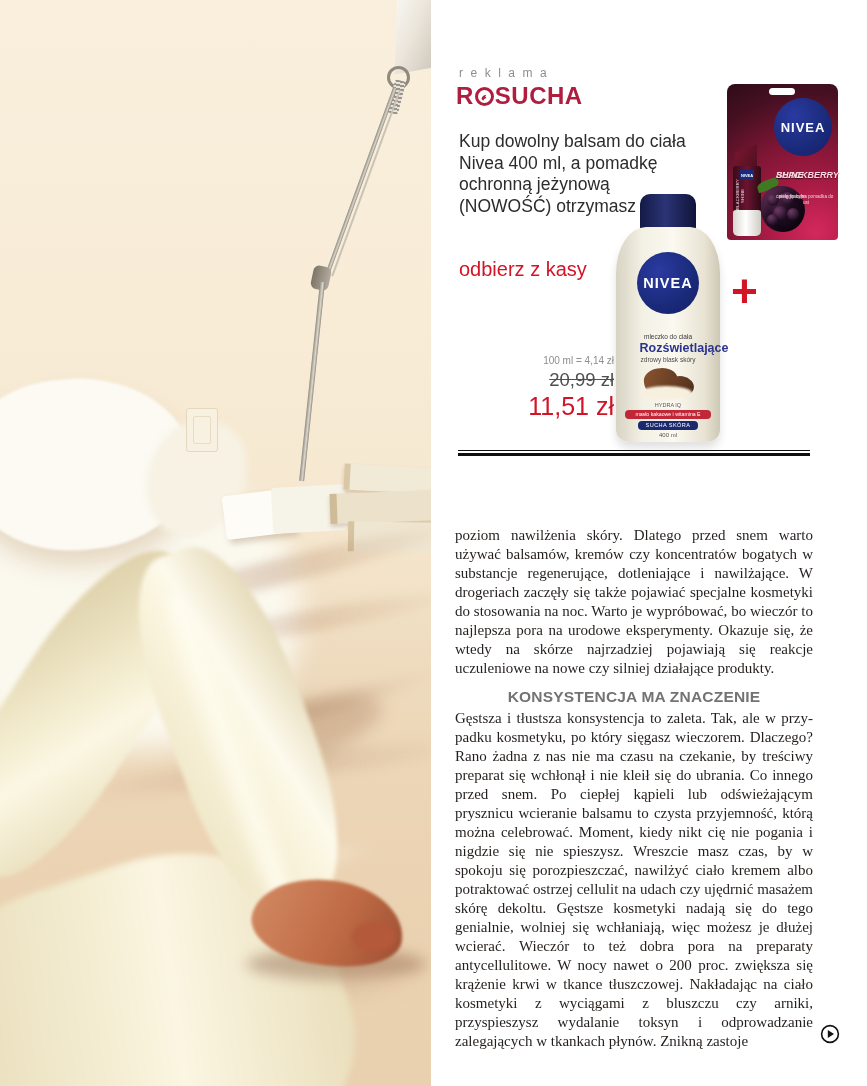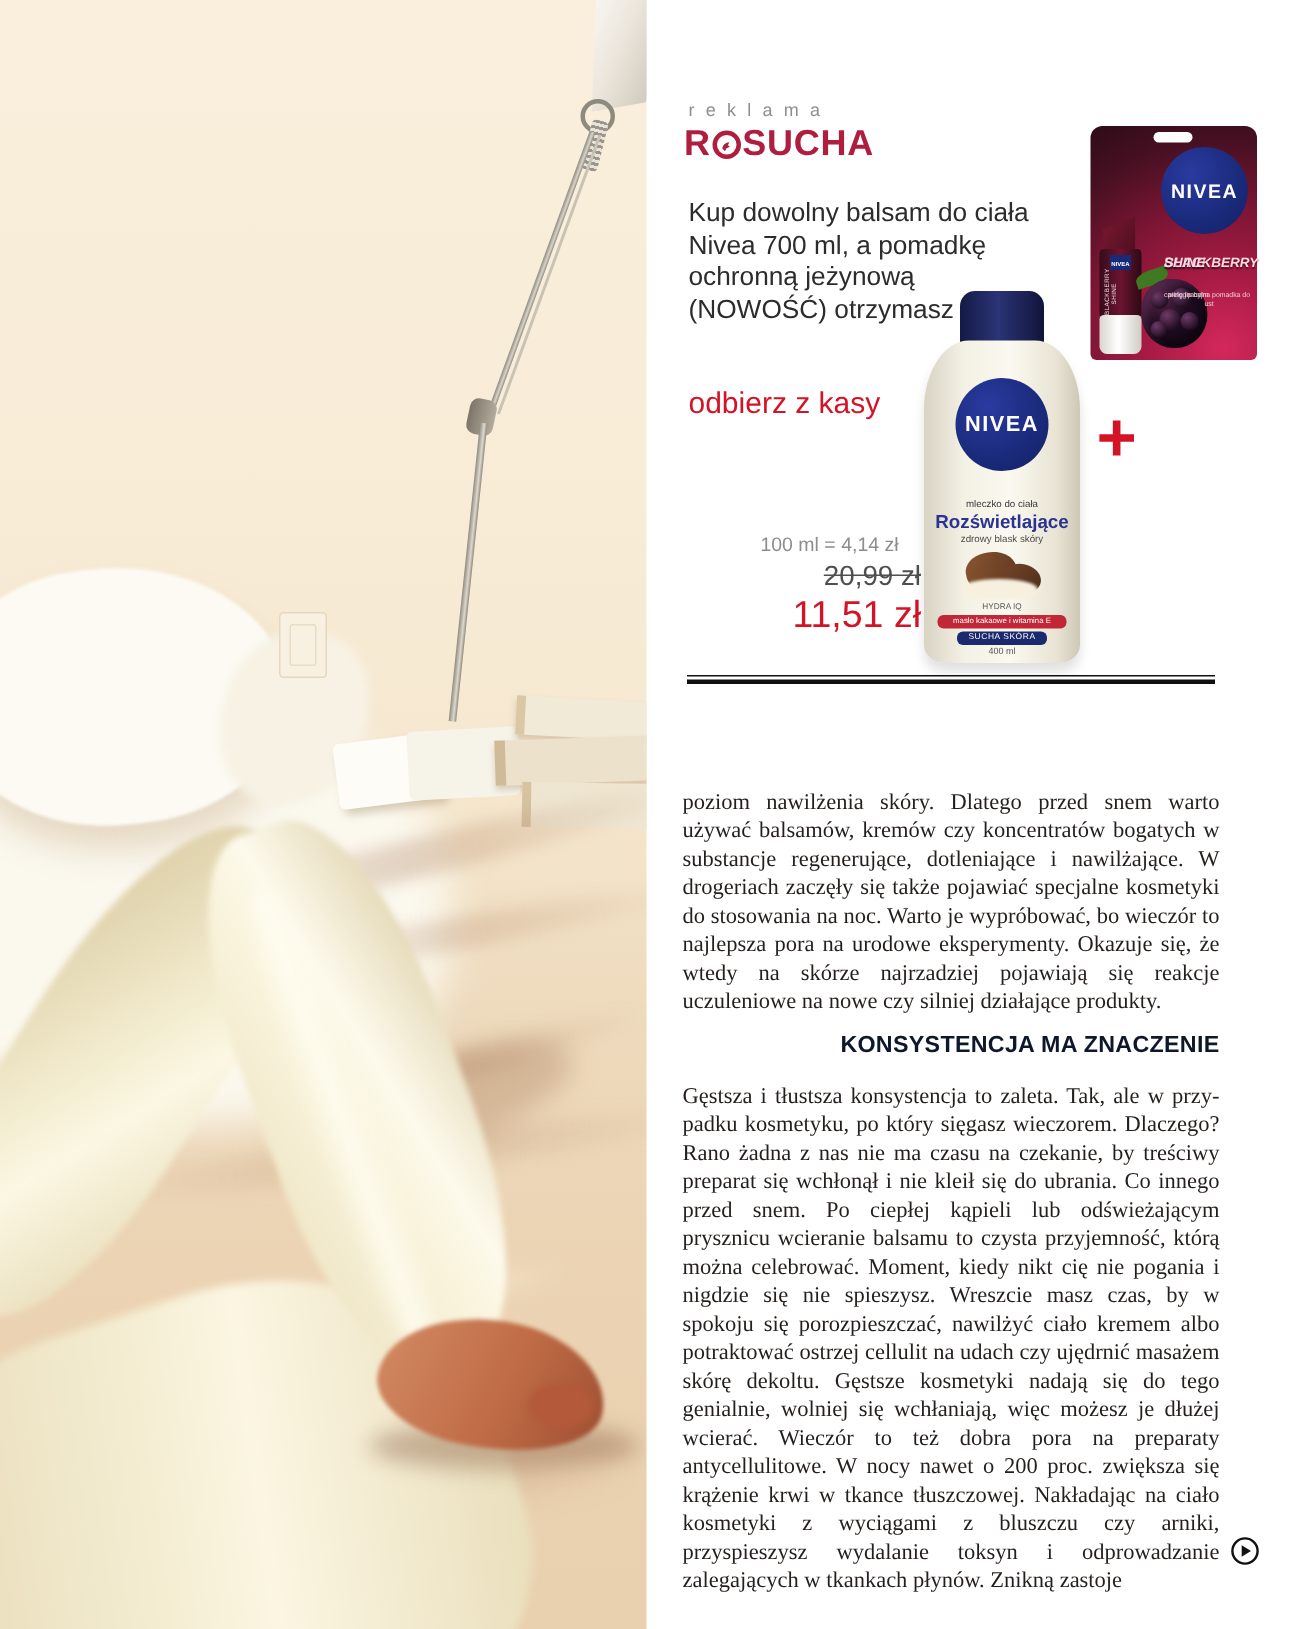--- a/index.html
+++ b/index.html
@@ -63,40 +63,40 @@
 
   
   .kicker{left:459px;top:66px;font-size:12px;letter-spacing:7.5px;color:#8e8e8e;}
   .brand{left:456px;top:82px;font-size:24px;font-weight:700;color:#b01e3f;letter-spacing:.5px;display:flex;align-items:center;}
   .logo-o{display:inline-block;width:19px;height:19px;border:3px solid #b01e3f;border-radius:50%;box-sizing:border-box;margin:0 1px;}
   .logo-o svg{display:block;width:100%;height:100%;}
   .offer{left:459px;top:131px;width:260px;font-size:17.5px;line-height:21.5px;color:#2c2c2c;white-space:pre-line;}
   .gratis{left:455px;top:203px;font-size:52px;font-weight:800;letter-spacing:-1px;color:#d31326;}
   .claim{left:459px;top:258px;font-size:20px;color:#d31326;}
   .price{left:492px;top:355px;width:122px;text-align:right;}
-  .unit{font-size:13px;color:#8d8d8d;text-align:center;}
+  .unit{font-size:10px;color:#8d8d8d;}
   .old{font-size:18.5px;color:#4f4f4f;text-decoration:line-through;margin-top:3px;}
   .new{font-size:25px;color:#d31326;margin-top:1px;}
   .plus{left:731px;top:264px;font-size:46px;font-weight:700;color:#d31326;}
   .ad-rule{left:458px;top:450px;width:352px;height:2px;border-top:1.5px solid #101010;border-bottom:3px solid #101010;}
   .promo{left:460px;top:463px;font-size:10.5px;line-height:14px;color:#3d3d3d;letter-spacing:.2px;}
 
   
   .bottle{left:616px;top:194px;width:104px;height:254px;}
   .bottle *{position:absolute;box-sizing:border-box;}
   .cap{left:24px;top:0;width:56px;height:40px;border-radius:10px 10px 2px 2px;
     background:linear-gradient(90deg,#141a45,#2b3476 45%,#10143a);}
   .b-body{left:0;top:33px;width:104px;height:215px;border-radius:30px 30px 14px 14px/46px 46px 12px 12px;
     background:linear-gradient(90deg,#d8d3c2,#f3f0e4 25%,#fbf9f0 55%,#e8e3d3 85%,#cec8b6);
     box-shadow:0 6px 8px rgba(0,0,0,.12);}
   .b-circle{left:21px;top:58px;width:62px;height:62px;border-radius:50%;color:#fff;
     background:radial-gradient(circle at 35% 30%,#2a3aa0,#1a2a7a 60%,#141f66);
     display:flex;align-items:center;justify-content:center;font-weight:700;font-size:14.5px;letter-spacing:1px;}
   .b-line1{left:0;top:139px;width:104px;text-align:center;font-size:6.5px;color:#3a3a3a;}
-  .b-line2{left:0;top:147px;width:104px;text-align:center;font-size:12.5px;font-weight:700;color:#2a3490;}
+  .b-line2{left:16px;top:147px;width:104px;text-align:center;font-size:12.5px;font-weight:700;color:#2a3490;}
   .b-line3{left:0;top:162px;width:104px;text-align:center;font-size:6.5px;color:#4a4a4a;}
   .cocoa1{left:28px;top:174px;width:34px;height:26px;border-radius:45% 55% 50% 50%;background:linear-gradient(120deg,#8a5531,#5e3820);transform:rotate(-12deg);}
   .cocoa2{left:52px;top:182px;width:26px;height:20px;border-radius:50%;background:linear-gradient(120deg,#74452a,#4e2d18);transform:rotate(10deg);}
   .cream{left:24px;top:192px;width:52px;height:14px;border-radius:50%;background:#f8f0df;filter:blur(1px);}
   .b-hydra{left:0;top:208px;width:104px;text-align:center;font-size:5.5px;color:#5a5a5a;}
   .band-red{left:9px;top:216px;width:86px;height:9px;border-radius:4px;background:#c22737;color:#fff;
     font-size:5.2px;line-height:9px;text-align:center;}
   .band-blue{left:22px;top:227px;width:60px;height:9px;border-radius:4px;background:#1b2a6e;color:#fff;
     font-size:5.6px;line-height:9px;text-align:center;letter-spacing:.4px;}
   .b-vol{left:0;top:238px;width:104px;text-align:center;font-size:6px;color:#555;}
@@ -128,22 +128,22 @@
   .shine-title{right:2px;top:86px;width:60px;text-align:center;color:#ffd9e4;font-weight:800;font-style:italic;
     font-size:9px;line-height:10px;text-shadow:0 1px 1px rgba(0,0,0,.5);}
   .shine-sub{right:2px;top:110px;width:60px;text-align:center;color:#f3cdd8;font-size:4.6px;line-height:6px;}
   .micro{right:10px;top:127px;width:44px;}
   .micro b{display:block;height:1px;background:rgba(255,230,238,.55);margin:2px 0;}
 
   
   .article{left:455px;top:526px;width:358px;color:#241f1c;
     font-family:"Liberation Serif",serif;font-size:15px;line-height:19px;text-align:justify;hyphens:manual;}
   .article p{margin:0;}
-  .article h2{margin:9px 0 16px 0;font-family:"Liberation Sans",sans-serif;font-size:15.5px;
-    font-weight:700;color:#0f172a;letter-spacing:.2px;text-align:right;}
+  .article h2{margin:9px 0 3px 0;font-family:"Liberation Sans",sans-serif;font-size:15.5px;
+    font-weight:700;color:#737373;letter-spacing:.2px;text-align:center;}
   .next{left:820px;top:1024px;width:20px;height:20px;cursor:pointer;}
   .next svg{display:block;width:100%;height:100%;}
 </style>
 </head>
 <body>
 
 <div class="page">
 
   <div class="photo">
     <div class="duvet"></div>
@@ -186,21 +186,21 @@
     <span>R</span>
     <span class="logo-o">
       <svg viewBox="0 0 12 12">
           <path d="M3.2 8.2c.6-2.2 1.8-3.6 4.4-3.8l-.9 1.9 1.2 1-2.2 1-.8 1.7z" fill="#b01e3f"></path>
         </svg>
     </span>
     <span>SUCHA</span>
   </div>
 
   <div class="abs offer">Kup dowolny balsam do ciała
-Nivea 700 ml, a pomadkę
+Nivea 400 ml, a pomadkę
 ochronną jeżynową
 (NOWOŚĆ) otrzymasz</div>
   <div class="abs claim">odbierz z kasy</div>
 
   <div class="abs price">
     <div class="unit">100 ml = 4,14 zł</div>
     <div class="old">20,99 zł</div>
     <div class="new">11,51 zł</div>
   </div>
 

